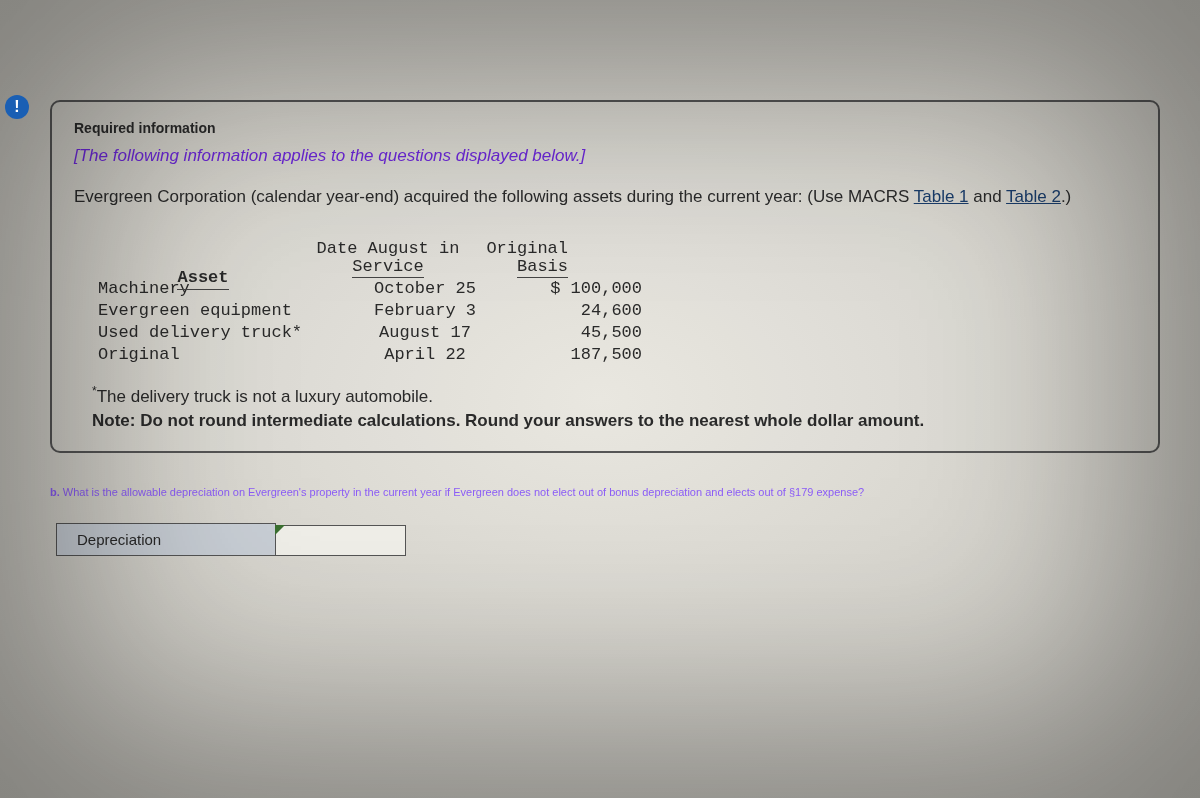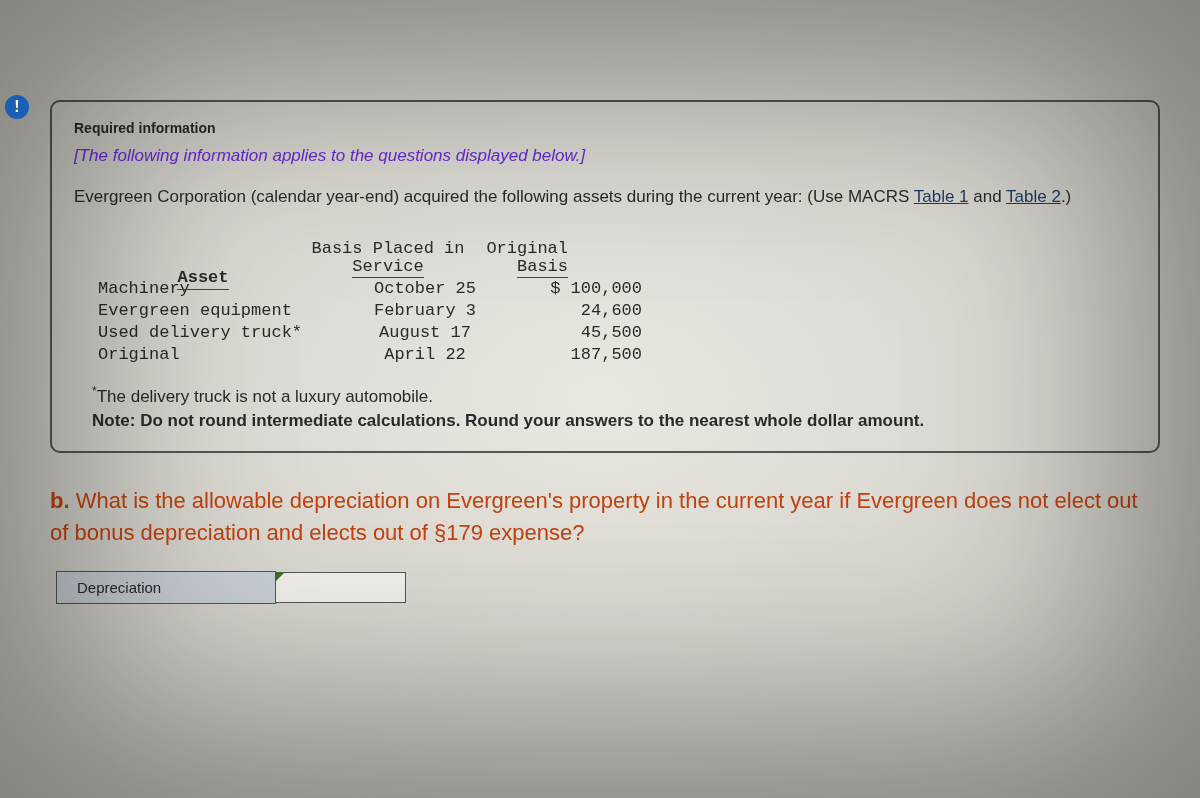--- a/index.html
+++ b/index.html
@@ -121,31 +121,31 @@
       font-size: 12px;
     }
     .bold-note {
       font-weight: bold;
       color: #2a2a2a;
       font-size: 17px;
       margin-left: 18px;
       margin-top: 4px;
     }
     .question-b {
-      font-size: 22px;
-      color: #c2410c;
+      font-size: 11px;
+      color: #8b5cf6;
       margin: 32px 0 22px 0;
       line-height: 1.45;
     }
     .question-b .b-label{
       font-weight: bold;
     }
     .answer-row {
       display: flex;
-      align-items: center;
+      align-items: flex-end;
       margin-left: 6px;
     }
     .answer-label {
       background: #c9cfd6;
       border: 1px solid #555;
       padding: 7px 20px;
       font-size: 15px;
       color: #2a2a2a;
       width: 220px;
     }
@@ -186,21 +186,21 @@
   <div class="info-box">
     <div class="req-heading">Required information</div>
     <div class="italic-note">[The following information applies to the questions displayed below.]</div>
     <div class="intro-text">
       <span>Evergreen Corporation (calendar year-end) acquired the following assets during the current year: (Use MACRS </span><span class="link-style">Table 1</span><span> and </span><span class="link-style">Table 2</span><span>.)</span>
     </div>
 
     <div class="asset-table">
       <div class="header-row">
         <div class="col-asset"><span class="hdr">Asset</span></div>
-        <div class="col-date"><span>Basis Placed in</span><br><span class="hdr">Service</span></div>
+        <div class="col-date"><span>Date August in</span><br><span class="hdr">Service</span></div>
         <div class="col-basis"><span>Original</span><br><span class="hdr">Basis</span></div>
       </div>
       <div class="asset-row">
         <div class="col-asset">Machinery</div>
         <div class="col-date">October 25</div>
         <div class="col-basis">$ 100,000</div>
       </div>
       <div class="asset-row">
         <div class="col-asset">Evergreen equipment</div>
         <div class="col-date">February 3</div>

